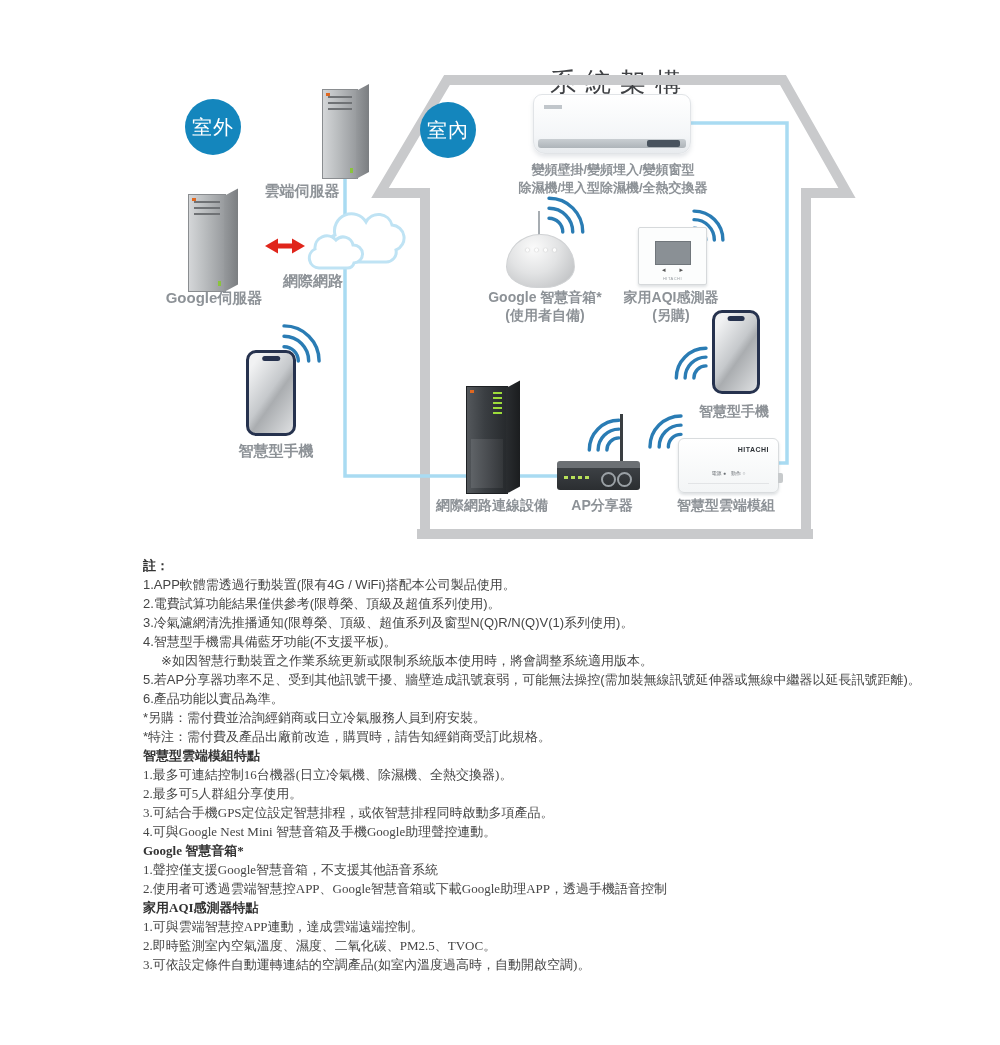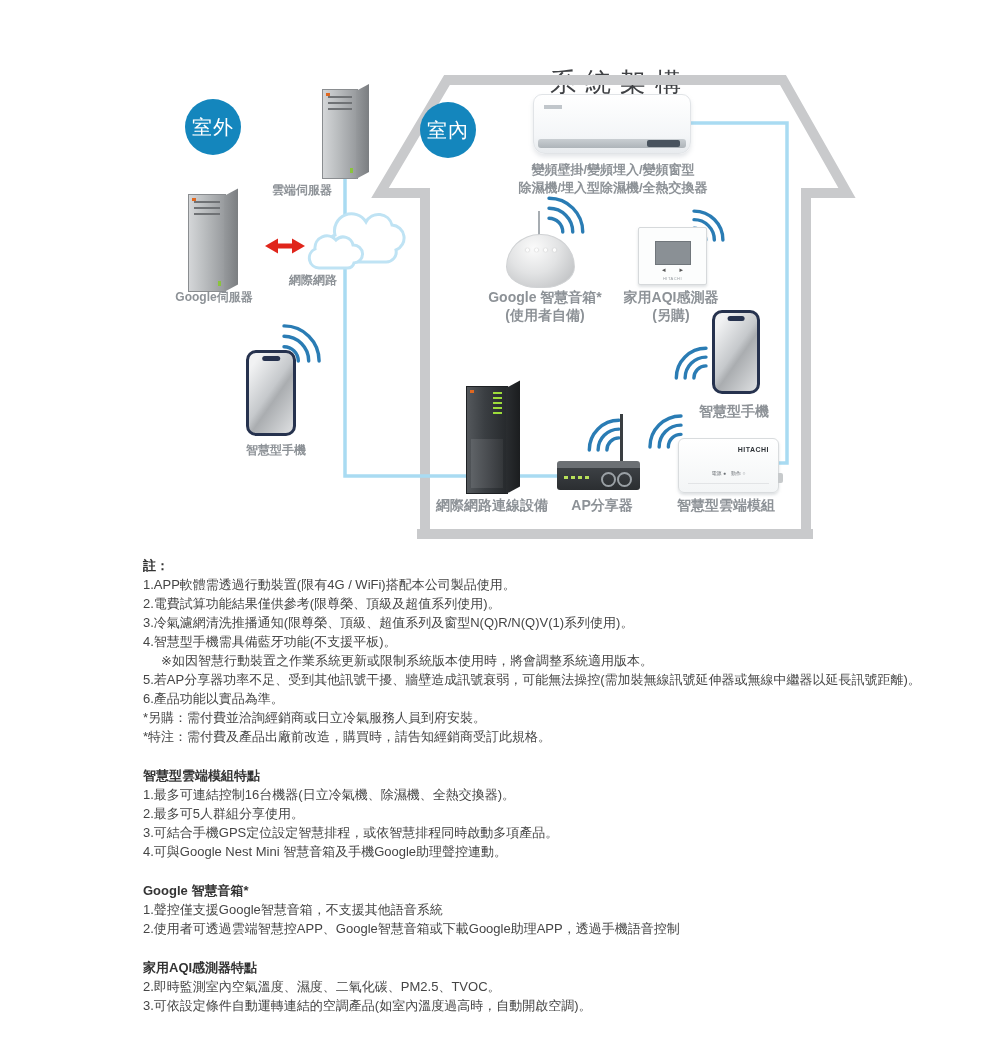--- a/index.html
+++ b/index.html
@@ -6,21 +6,21 @@
   .page{position:relative;width:1000px;height:1045px;background:#fff;overflow:hidden;
         font-family:"Liberation Sans","DejaVu Sans",sans-serif;}
   .abs{position:absolute;}
   .page-title{left:480px;top:20px;width:280px;text-align:center;font-size:26px;
       letter-spacing:9px;color:#3f4144;font-weight:500;margin-top:45px;}
   
   .zone{width:56px;height:56px;border-radius:50%;background:#1486bd;color:#fff;
         display:flex;align-items:center;justify-content:center;font-size:20px;letter-spacing:1px;}
   
   .dlabel{color:#8d9297;font-size:14px;text-align:center;white-space:nowrap;font-weight:bold;}
-  .dlabel.big{font-size:12px;}
+  .dlabel.big{font-size:15px;}
   
   .server{position:absolute;}
   .srv-front{position:absolute;left:0;bottom:0;border:1px solid #8a8d90;
       background:linear-gradient(90deg,#d4d6d8 0%,#b9bcbe 45%,#979a9d 100%);}
   .srv-vents{position:absolute;top:6px;left:5px;right:5px;height:15px;
       background:repeating-linear-gradient(#6f7275 0 2px,transparent 2px 6px);}
   .srv-led-o{position:absolute;top:3px;left:3px;width:4px;height:3px;background:#e06820;}
   .srv-led-g{position:absolute;bottom:5px;right:4px;width:3px;height:5px;background:#8ac43c;}
   .srv-side{position:absolute;bottom:0;background:linear-gradient(90deg,#96999c,#7b7e81);
       transform:skewY(-28deg);transform-origin:left bottom;}
@@ -74,21 +74,21 @@
   .rt-leds{position:absolute;left:7px;top:15px;display:flex;gap:3px;}
   .rt-leds i{width:4px;height:3px;background:#b8e05a;}
   .rt-circ{position:absolute;top:11px;width:11px;height:11px;border:2px solid #9aa0a5;border-radius:50%;}
   .rt-ant{position:absolute;left:620px;top:414px;width:3px;height:49px;background:#3a3e41;}
   
   .notes{position:absolute;left:143px;top:556px;width:845px;font-size:13px;line-height:19px;
       color:#454545;}
   .notes .hd{font-weight:bold;color:#333;}
   .note-line{white-space:nowrap;}
   .note-line.indent{padding-left:6px;margin-left:12px;}
-  .fsec{margin-top:20px;}
+  .fsec{font-family:Liberation Serif, serif;}
   .fsec .hd{font-weight:bold;color:#333;}
 </style>
 </head>
 <body>
 
 <div class="page">
 
   <div class="abs page-title">系統架構</div>
 
   <svg class="abs" style="left:0;top:0" width="1000" height="560" viewBox="0 0 1000 560">
@@ -261,18 +261,19 @@
     </div>
 
     <div class="fsec">
       <div class="hd">Google 智慧音箱*</div>
       <div class="note-line">1.聲控僅支援Google智慧音箱，不支援其他語音系統</div>
       <div class="note-line">2.使用者可透過雲端智慧控APP、Google智慧音箱或下載Google助理APP，透過手機語音控制</div>
     </div>
 
     <div class="fsec">
       <div class="hd">家用AQI感測器特點</div>
+      <div class="note-line">1.可與雲端智慧控APP連動，達成雲端遠端控制。</div>
       <div class="note-line">2.即時監測室內空氣溫度、濕度、二氧化碳、PM2.5、TVOC。</div>
       <div class="note-line">3.可依設定條件自動運轉連結的空調產品(如室內溫度過高時，自動開啟空調)。</div>
     </div>
   </div>
 
 </div>
 
 </body></html>

